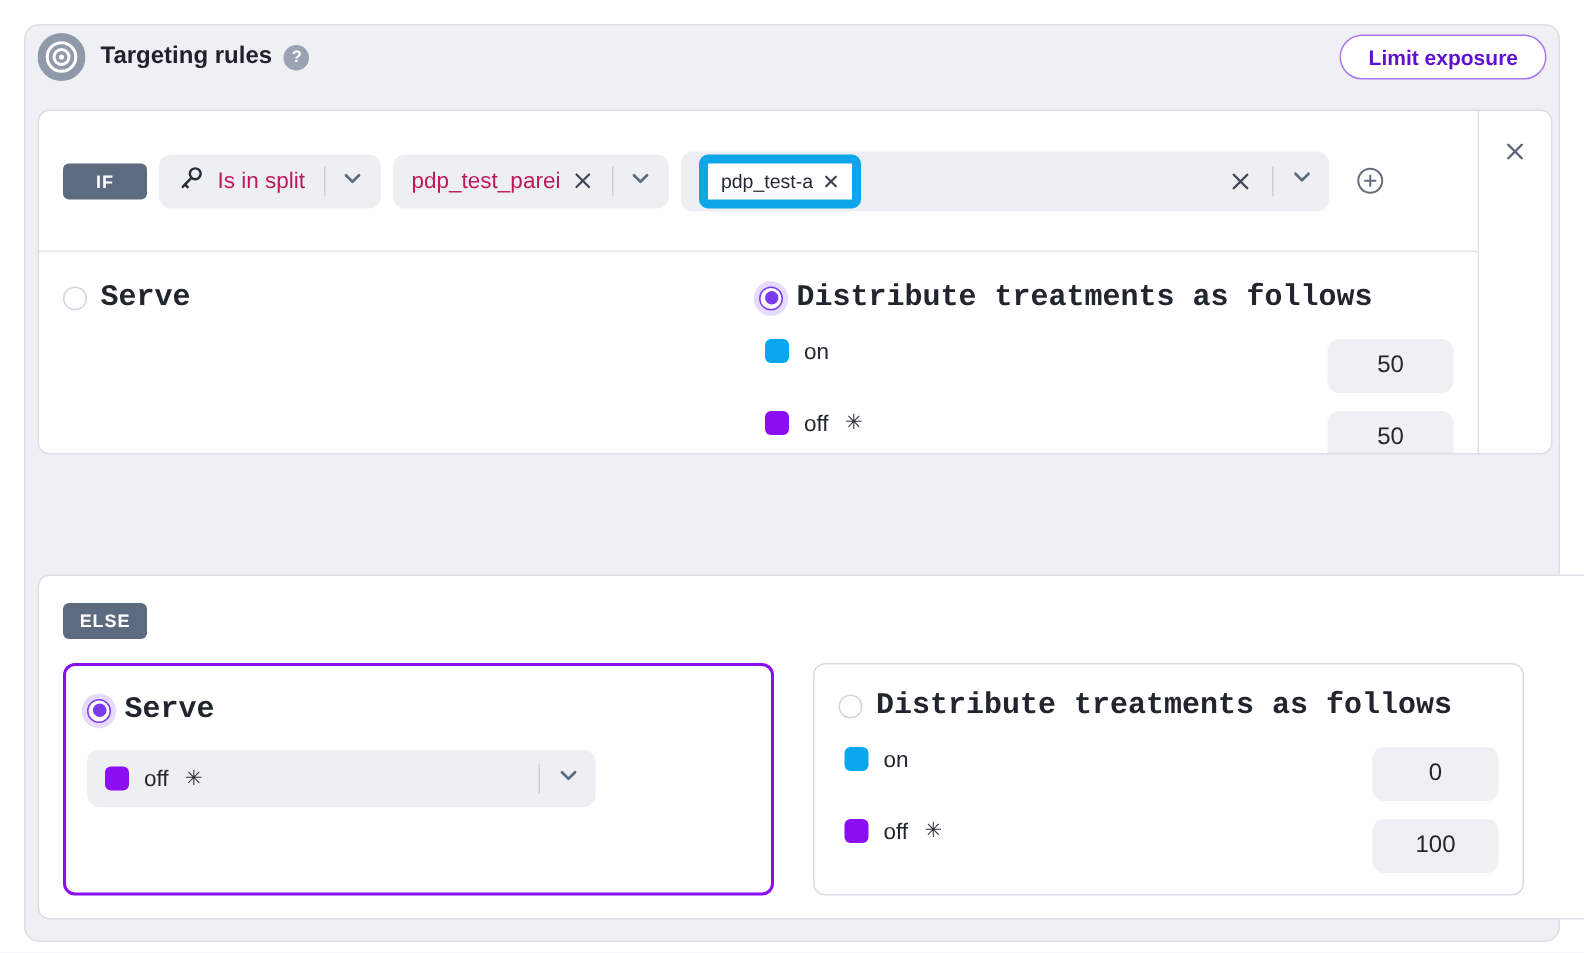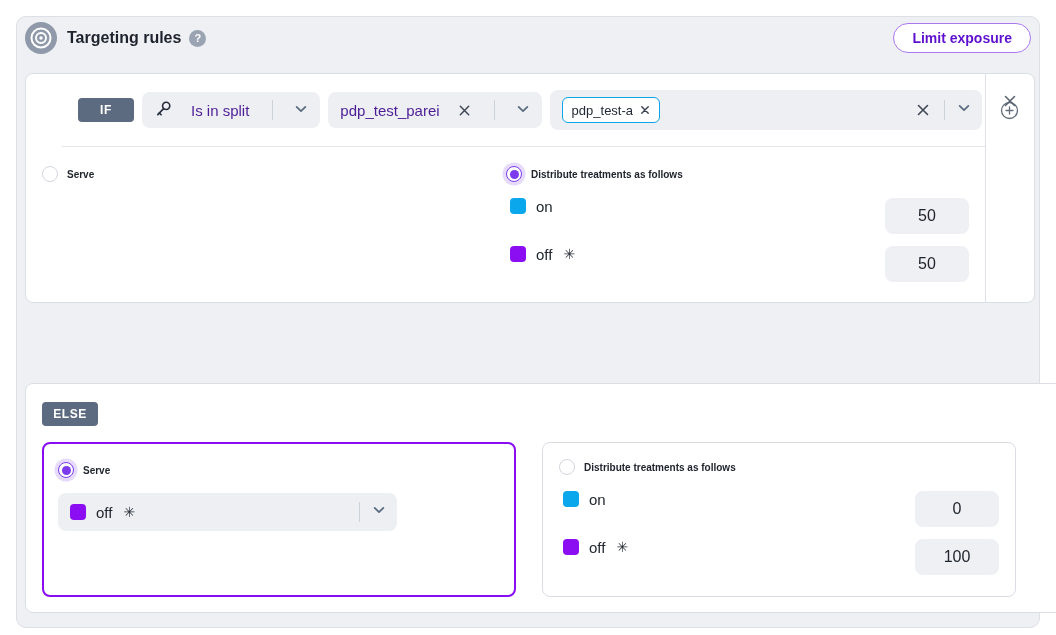--- a/index.html
+++ b/index.html
@@ -45,51 +45,51 @@
     background:#fff; border:1px solid #dbdfe5; border-radius:8px;
     display:flex; overflow:hidden;
   }
   .rule-main { flex:1; min-width:0; }
   .rule-aside {
     width:49px; border-left:1px solid #dde1e7;
     display:flex; justify-content:center; padding-top:20px;
   }
   .icon-btn { background:none; border:none; cursor:pointer; padding:0; line-height:0; }
   .cond-row {
-    height:73px; border-bottom:1px solid #e3e6eb;
-    display:flex; align-items:center; padding:0 16px; gap:8px;margin-left:36px;
+    height:94px; border-bottom:1px solid #e3e6eb;
+    display:flex; align-items:center; padding:0 16px; gap:8px;
   }
   .kw-badge {
     width:56px; height:24px; border-radius:4px; background:#5d6b80;
     color:#fff; font-size:12px; font-weight:700; letter-spacing:.6px;
     display:flex; align-items:center; justify-content:center; flex:0 0 auto;
   }
   .pill {
     height:36px; background:#edeff3; border-radius:8px;
-    display:flex; align-items:center; padding:0 12px; gap:18px;
-    font-size:15px; color:#4c1d95; cursor:pointer; flex:0 0 auto;
+    display:flex; align-items:center; padding:0 12px; gap:8px;
+    font-size:15px; color:#be185d; cursor:pointer; flex:0 0 auto;
   }
   .vdiv { width:1px; height:20px; background:#ccd2da; margin:0 3px 0 5px; }
   .values-field {
     width:432px; height:40px; background:#edeff3; border-radius:8px;
     display:flex; align-items:center; padding:0 11px 0 12px; flex:0 0 auto;
   }
   .tag {
-    height:26px; background:#fff; border:1px solid #0ea5e9; border-radius:6px;
+    height:26px; background:#fff; border:6px solid #0ea5e9; border-radius:6px;
     display:flex; align-items:center; gap:7px; padding:12px 9px;
     font-size:13px; color:#242a35;
   }
   .field-ctls { margin-left:auto; display:flex; align-items:center; gap:9px; }
   .plus-circle { margin-left:10px; }
   
   .rule-body { display:flex; padding:19px 16px 0 16px; }
   .col-serve { width:464px; }
   .col-distribute { flex:1; min-width:0; }
   .radio-row { display:flex; align-items:center; gap:9px; }
-  .radio-label { font-size:10px; font-weight:700; color:#20252e; }
+  .radio-label { font-size:20px; font-weight:700; color:#20252e;font-family:Liberation Mono, monospace; }
   .radio {
     width:16px; height:16px; border-radius:50%; background:#fff;
     border:1.5px solid #d2d6de; flex:0 0 auto; cursor:pointer; position:relative;
   }
   .radio.checked {
     border-color:#7c3aed;
     box-shadow:0 0 0 3.5px rgba(139,92,246,.22);
   }
   .radio.checked::after {
     content:""; position:absolute; inset:2.5px; border-radius:50%; background:#7c3aed;

